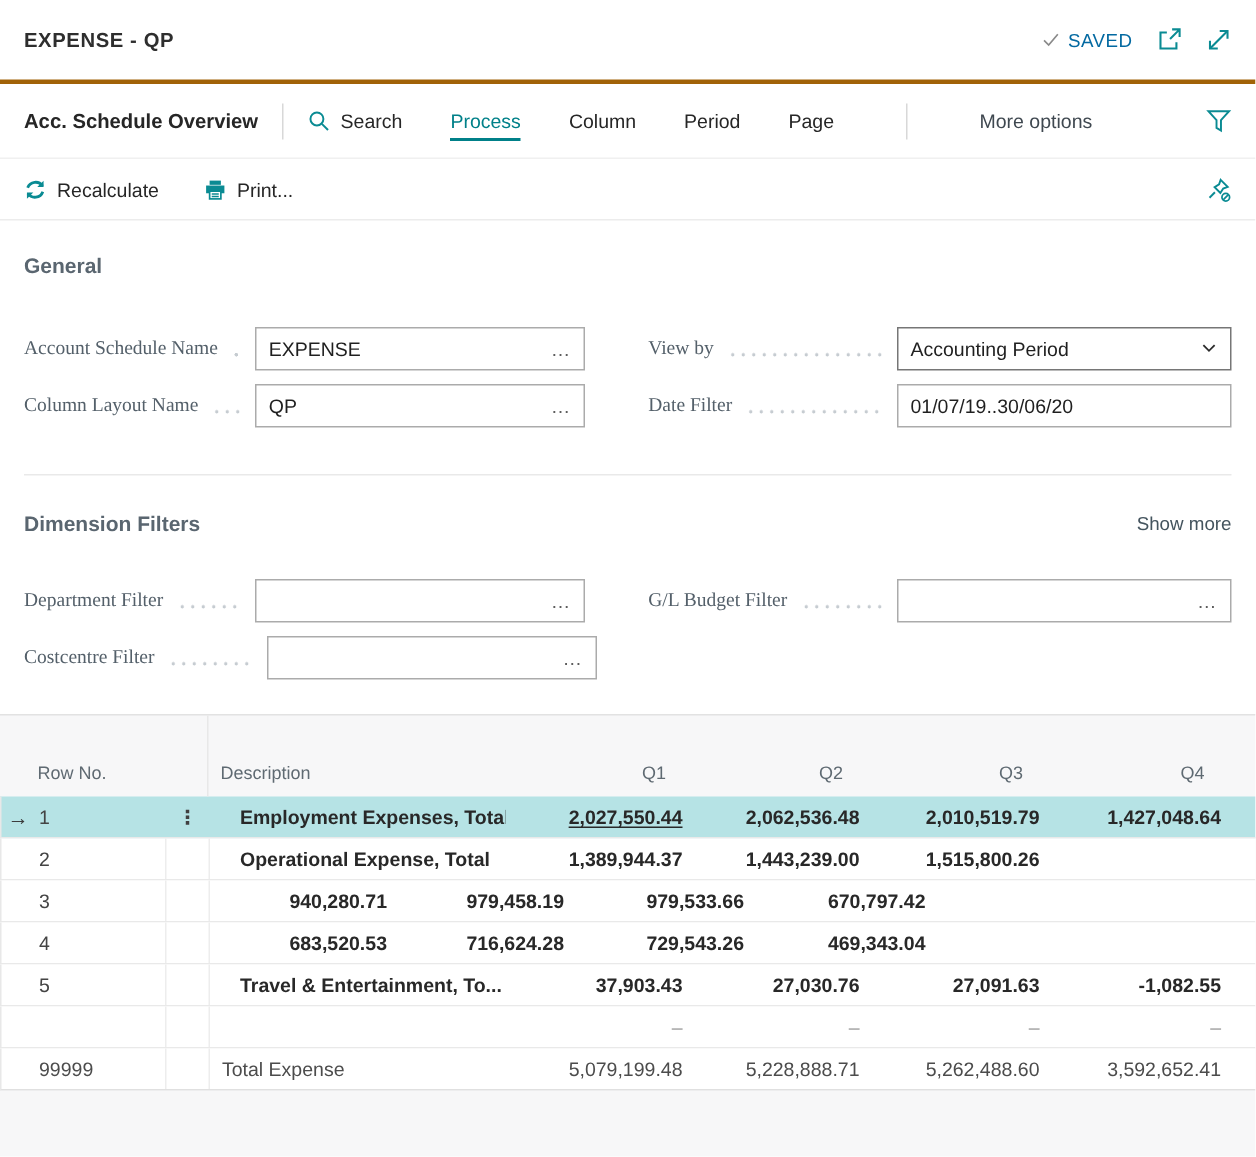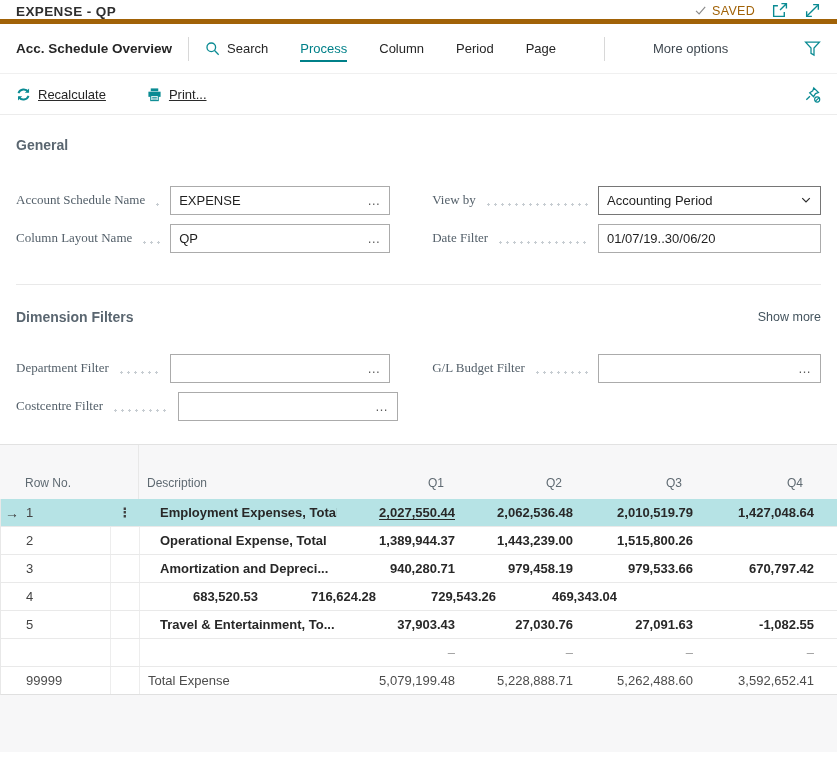--- a/index.html
+++ b/index.html
@@ -1,40 +1,40 @@
 <!DOCTYPE html>
 <html><head>
 <meta charset="utf-8">
 <style>
   * { margin:0; padding:0; box-sizing:border-box; }
   html,body { width:837px; height:771px; background:#fff; overflow:hidden;
     font-family:"Liberation Sans","DejaVu Sans",sans-serif; color:#2b2b2b; }
 
   
-  .titlebar { height:24px; padding:0 16px; display:flex; align-items:flex-end;
-    border-bottom:5px solid #a16207; }
+  .titlebar { height:56px; padding:0 16px; display:flex; align-items:center;
+    border-bottom:3px solid #a16207; }
   .page-title { font-size:13.5px; font-weight:600; letter-spacing:.4px; color:#2e2e2e; }
   .title-right { margin-left:auto; display:flex; align-items:center; gap:16px; }
-  .saved { display:flex; align-items:center; gap:5px; color:#a16207; font-size:12.5px; letter-spacing:.3px; }
+  .saved { display:flex; align-items:center; gap:5px; color:#0369a1; font-size:12.5px; letter-spacing:.3px; }
   .icon-btn { display:flex; align-items:center; justify-content:center; cursor:pointer; background:none; border:none; padding:0; }
 
   
   .menubar { height:50px; padding:0 16px; display:flex; align-items:center;
     border-bottom:1px solid #f0f0f0; }
   .caption { font-size:13.5px; font-weight:700; color:#262626; white-space:nowrap; }
   .vsep { width:1px; height:24px; background:#d8d8d8; margin:0 16px; }
   .menu-items { display:flex; align-items:center; gap:32px; }
   .menu-item { font-size:13px; color:#262626; cursor:pointer; display:flex; align-items:center; gap:7px; padding:6px 0 4px; border-bottom:2px solid transparent; }
   .menu-item.active { color:#008089; border-bottom-color:#008089; }
   .menu-item.muted { color:#3f4850; }
   .menubar .filter { margin-left:auto; }
 
   
-  .toolbar { height:41px; padding:0 16px; display:flex; align-items:center; gap:41px;
-    border-bottom:1px solid #ececec;text-decoration:underline; }
+  .toolbar { height:41px; padding:0 16px; display:flex; align-items:center; gap:30px;
+    border-bottom:1px solid #ececec; }
   .tool-btn { display:flex; align-items:center; gap:7px; font-size:13px; color:#262626; cursor:pointer; background:none; border:none; }
   .toolbar .pin { margin-left:auto; }
 
   
   .section { padding:0 16px; }
   .section-heading { font-size:14px; font-weight:700; color:#5a6670; }
   .heading-general { margin-top:22px; }
   .dim-head-row { display:flex; align-items:center; margin-top:24px; }
   .show-more { margin-left:auto; font-size:12.5px; color:#44545e; cursor:pointer; }
   .hdivider { border-top:1px solid #e9e9e9; margin-top:31px; }
@@ -307,21 +307,20 @@
           <span>1,443,239.00</span>
         </div>
         <div class="td c-q3 num">
           <span>1,515,800.26</span>
         </div>
       </div>
       <div class="trow">
         <div class="td c-sel"></div>
         <div class="td c-rowno">3</div>
         <div class="td c-menu"></div>
-        <div class="td c-desc">Amortization and Depreci...</div>
         <div class="td c-q1 num">
           <span>940,280.71</span>
         </div>
         <div class="td c-q2 num">
           <span>979,458.19</span>
         </div>
         <div class="td c-q3 num">
           <span>979,533.66</span>
         </div>
         <div class="td c-q4 num">

